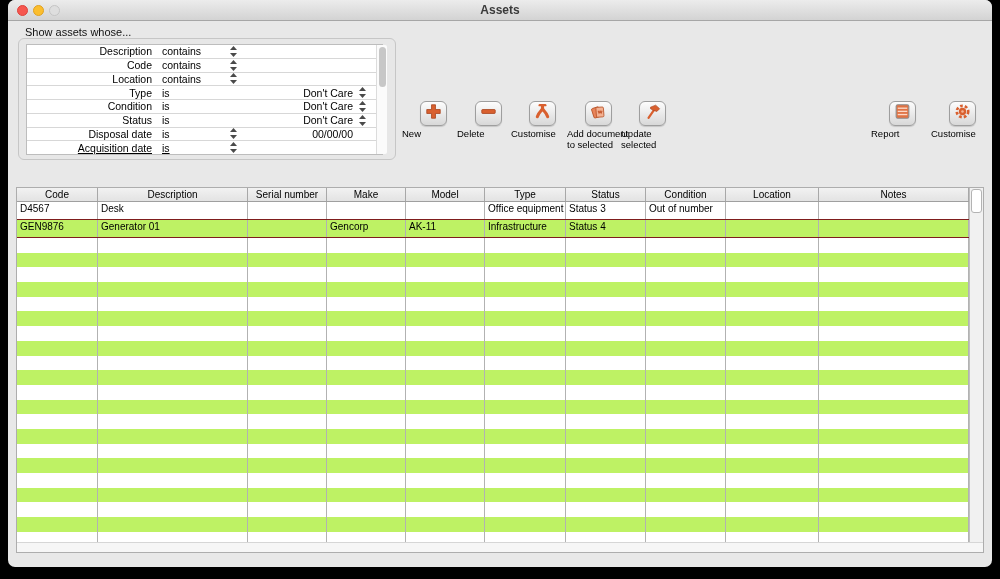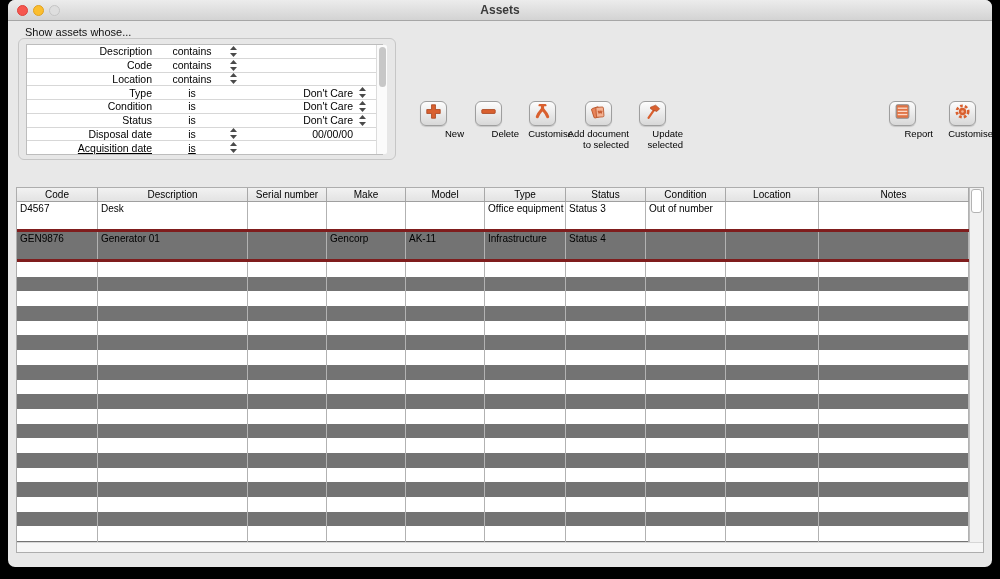--- a/index.html
+++ b/index.html
@@ -25,49 +25,49 @@
   .filter-label { position:absolute; left:17px; top:26px; font-size:11px; color:#111;text-align:right; }
   .filter-panel { position:absolute; left:10px; top:38px; width:378px; height:122px;
                   background:#e7e7e7; border:1px solid #c6c6c6; border-radius:6px; }
   .filter-list  { position:absolute; left:7px; top:5px; width:357px; height:111px;
                   background:#fff; border:1px solid #bdbdbd; display:flex; flex-direction:column; }
   .f-row { flex:1; display:grid; grid-template-columns:135px 60px 22px 1fr 18px;
            align-items:center; border-bottom:1px solid #d7d7d7; font-size:10.5px; color:#000;
            min-height:0; padding-right:11px; }
   .f-row:last-child { border-bottom:none;text-decoration:underline; }
   .f-field { text-align:right; padding-right:10px; }
-  .f-op    { text-align:center; }
+  .f-op    { }
   .f-step  { display:flex; justify-content:center; align-items:center; }
   .f-val   { text-align:right; overflow:hidden; white-space:nowrap; }
   .f-scroll { position:absolute; right:0; top:0; bottom:0; width:11px;
               background:#fbfbfb; border-left:1px solid #dcdcdc; border-radius:0 2px 2px 0; }
   .f-thumb  { position:absolute; left:2px; right:1px; top:2px; height:40px;
               background:#c7c7c7; border-radius:4px; }
 
   
-  .tool { position:absolute; top:101px; width:62px; text-align:right; }
+  .tool { position:absolute; top:101px; width:62px; text-align:left; }
   .tool-btn { width:27px; height:25px; margin:0 auto; border-radius:6px;
               border:1px solid #9e9e9e; background:linear-gradient(#fdfdfd,#d8d8d8);
               display:flex; align-items:center; justify-content:center;
               box-shadow:0 1px 1px rgba(0,0,0,.15); }
   .tool-label { margin-top:3px; font-size:9.5px; line-height:10.5px; color:#000; }
 
   
   .tablebox { position:absolute; left:8px; top:187px; width:968px; height:366px;
               background:#fff; border:1px solid #adadad; }
   .tbl-head { position:absolute; left:0; top:0; right:14px; height:14px;
               display:grid; grid-template-columns:81px 150px 79px 79px 79px 81px 80px 80px 93px minmax(0,1fr);
               background:linear-gradient(#f2f2f2,#e3e3e3); border-bottom:1px solid #9f9f9f; }
   .th { font-size:10px; line-height:13px; text-align:center; color:#000;
         border-right:1px solid #a8a8a8; overflow:hidden; white-space:nowrap; }
   .tbl-body { position:absolute; left:0; top:14px; right:14px; bottom:10px; overflow:hidden; }
   .tr { height:14.7px; display:grid;
         grid-template-columns:81px 150px 79px 79px 79px 81px 80px 80px 93px minmax(0,1fr); }
-  .tr.alt { background:#737373; }
-  .tr.data-row { border-bottom:3px solid #7f1d1d; height:30px; }
+  .tr.alt { background:#bef264; }
+  .tr.data-row { border-bottom:1px solid #7f1d1d; height:18px; }
   .td { font-size:10px; line-height:14px; padding:0 3px; color:#000;
         border-right:1px solid #b2b2b2; overflow:hidden; white-space:nowrap; }
   .tbl-scroll { position:absolute; right:0; top:0; bottom:10px; width:14px;
                 background:#f1f1f1; border-left:1px solid #bfbfbf; }
   .tbl-thumb { position:absolute; left:1px; right:1px; top:1px; height:24px;
                background:#fff; border:1px solid #b3b3b3; border-radius:3px; }
   .tbl-foot { position:absolute; left:0; right:0; bottom:0; height:10px;
               background:#f6f6f6; border-top:1px solid #d6d6d6; }
 </style>
 </head>

